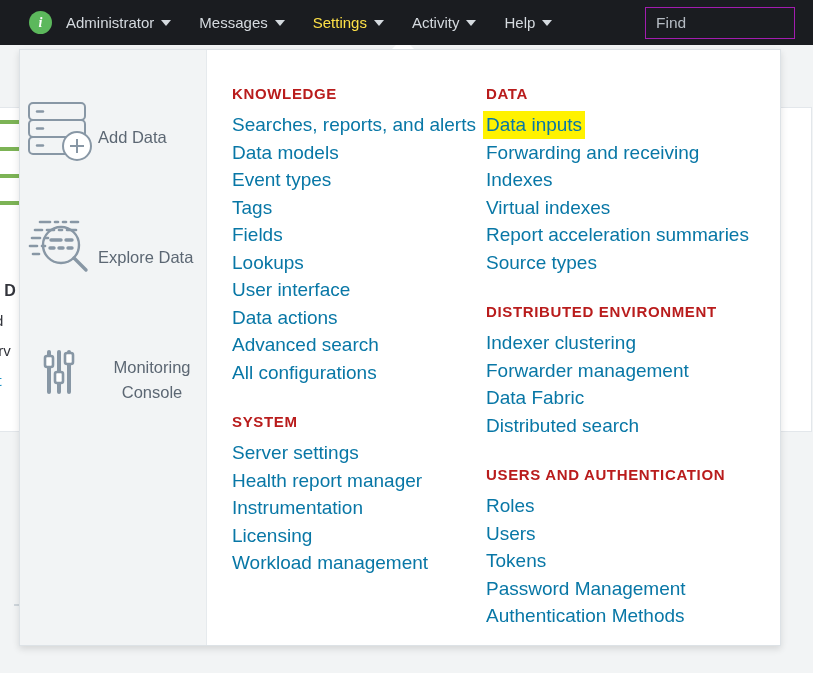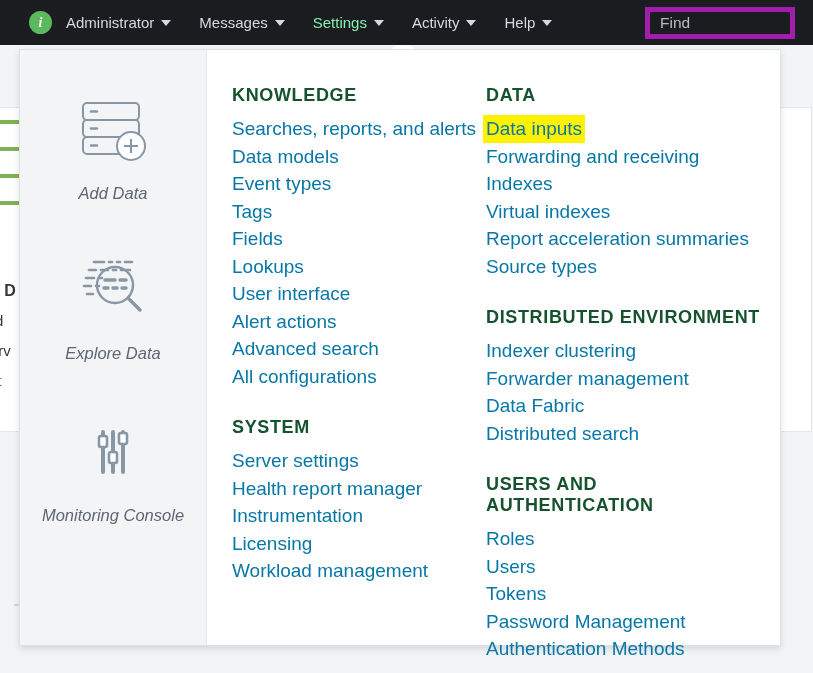--- a/index.html
+++ b/index.html
@@ -105,27 +105,27 @@
     white-space: nowrap;
   }
   .nav-item:first-of-type { margin-left: 10px; }
   .nav-item .caret {
     margin-left: 7px;
     width: 0; height: 0;
     border-left: 5px solid transparent;
     border-right: 5px solid transparent;
     border-top: 6px solid #d5dadf;
   }
-  .nav-item.active { color: #86efac; }
+  .nav-item.active { color: #fde047; }
 
   .find-box {
     position: absolute;
     right: 18px; top: 7px;
     width: 150px; height: 32px;
-    border: 5px solid #a21caf;
+    border: 1px solid #a21caf;
     display: flex;
     align-items: center;
     background: transparent;
   }
   .find-box input {
     flex: 1;
     border: none;
     outline: none;
     background: transparent;
     color: #d5dadf;
@@ -162,25 +162,24 @@
     border-right: 1px solid #e6eaed;
     padding-top: 26px;
     display: flex;
     flex-direction: column;
     align-items: center;
     flex: none;
   }
   .tile {
     width: 100%;
     display: flex;
-    flex-direction: column;
+    flex-direction: row;
     align-items: center;
     cursor: pointer;
     text-decoration: none;
-    font-style: italic;
   }
   .tile-1 { margin-top: 18px; }
   .tile-2 { margin-top: 48px; }
   .tile-3 { margin-top: 50px; }
   .tile-label {
     margin-top: 15px;
     color: #5c6773;
     font-size: 16.5px;
     text-align: center;
     line-height: 25px;
@@ -193,24 +192,24 @@
     padding-top: 35px;
   }
   .col {
     display: flex;
     flex-direction: column;
   }
   .col-knowledge { width: 277px; padding-left: 25px; }
   .col-data { width: 280px; padding-left: 2px; }
 
   .group-head {
-    font-size: 18px;
+    font-size: 15px;
     font-weight: bold;
     letter-spacing: .65px;
-    color: #14532d;
+    color: #b91c1c;
     text-transform: uppercase;
     margin-bottom: 9px;
   }
   .group + .group { margin-top: 27px; }
   .menu-link {
     display: block;
     color: #0877a6;
     font-size: 19px;
     line-height: 27.5px;
     text-decoration: none;
@@ -363,21 +362,21 @@
 
         <div class="group">
           <div class="group-head">KNOWLEDGE</div>
           <a class="menu-link">Searches, reports, and alerts</a>
           <a class="menu-link">Data models</a>
           <a class="menu-link">Event types</a>
           <a class="menu-link">Tags</a>
           <a class="menu-link">Fields</a>
           <a class="menu-link">Lookups</a>
           <a class="menu-link">User interface</a>
-          <a class="menu-link">Alert actions</a>
+          <a class="menu-link">Data actions</a>
           <a class="menu-link">Advanced search</a>
           <a class="menu-link">All configurations</a>
         </div>
 
         <div class="group">
           <div class="group-head">SYSTEM</div>
           <a class="menu-link">Server settings</a>
           <a class="menu-link">Health report manager</a>
           <a class="menu-link">Instrumentation</a>
           <a class="menu-link">Licensing</a>

